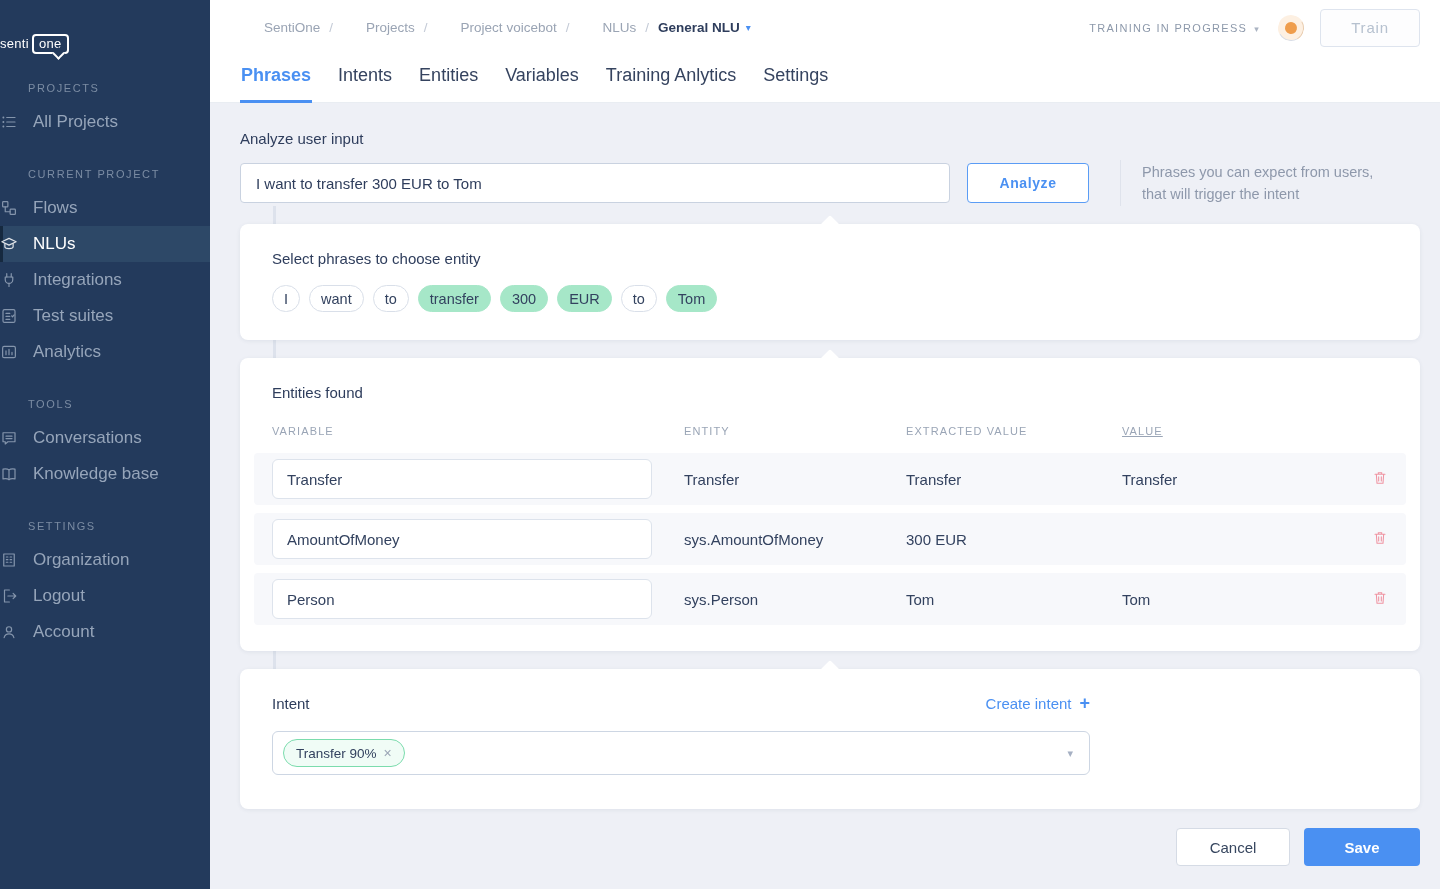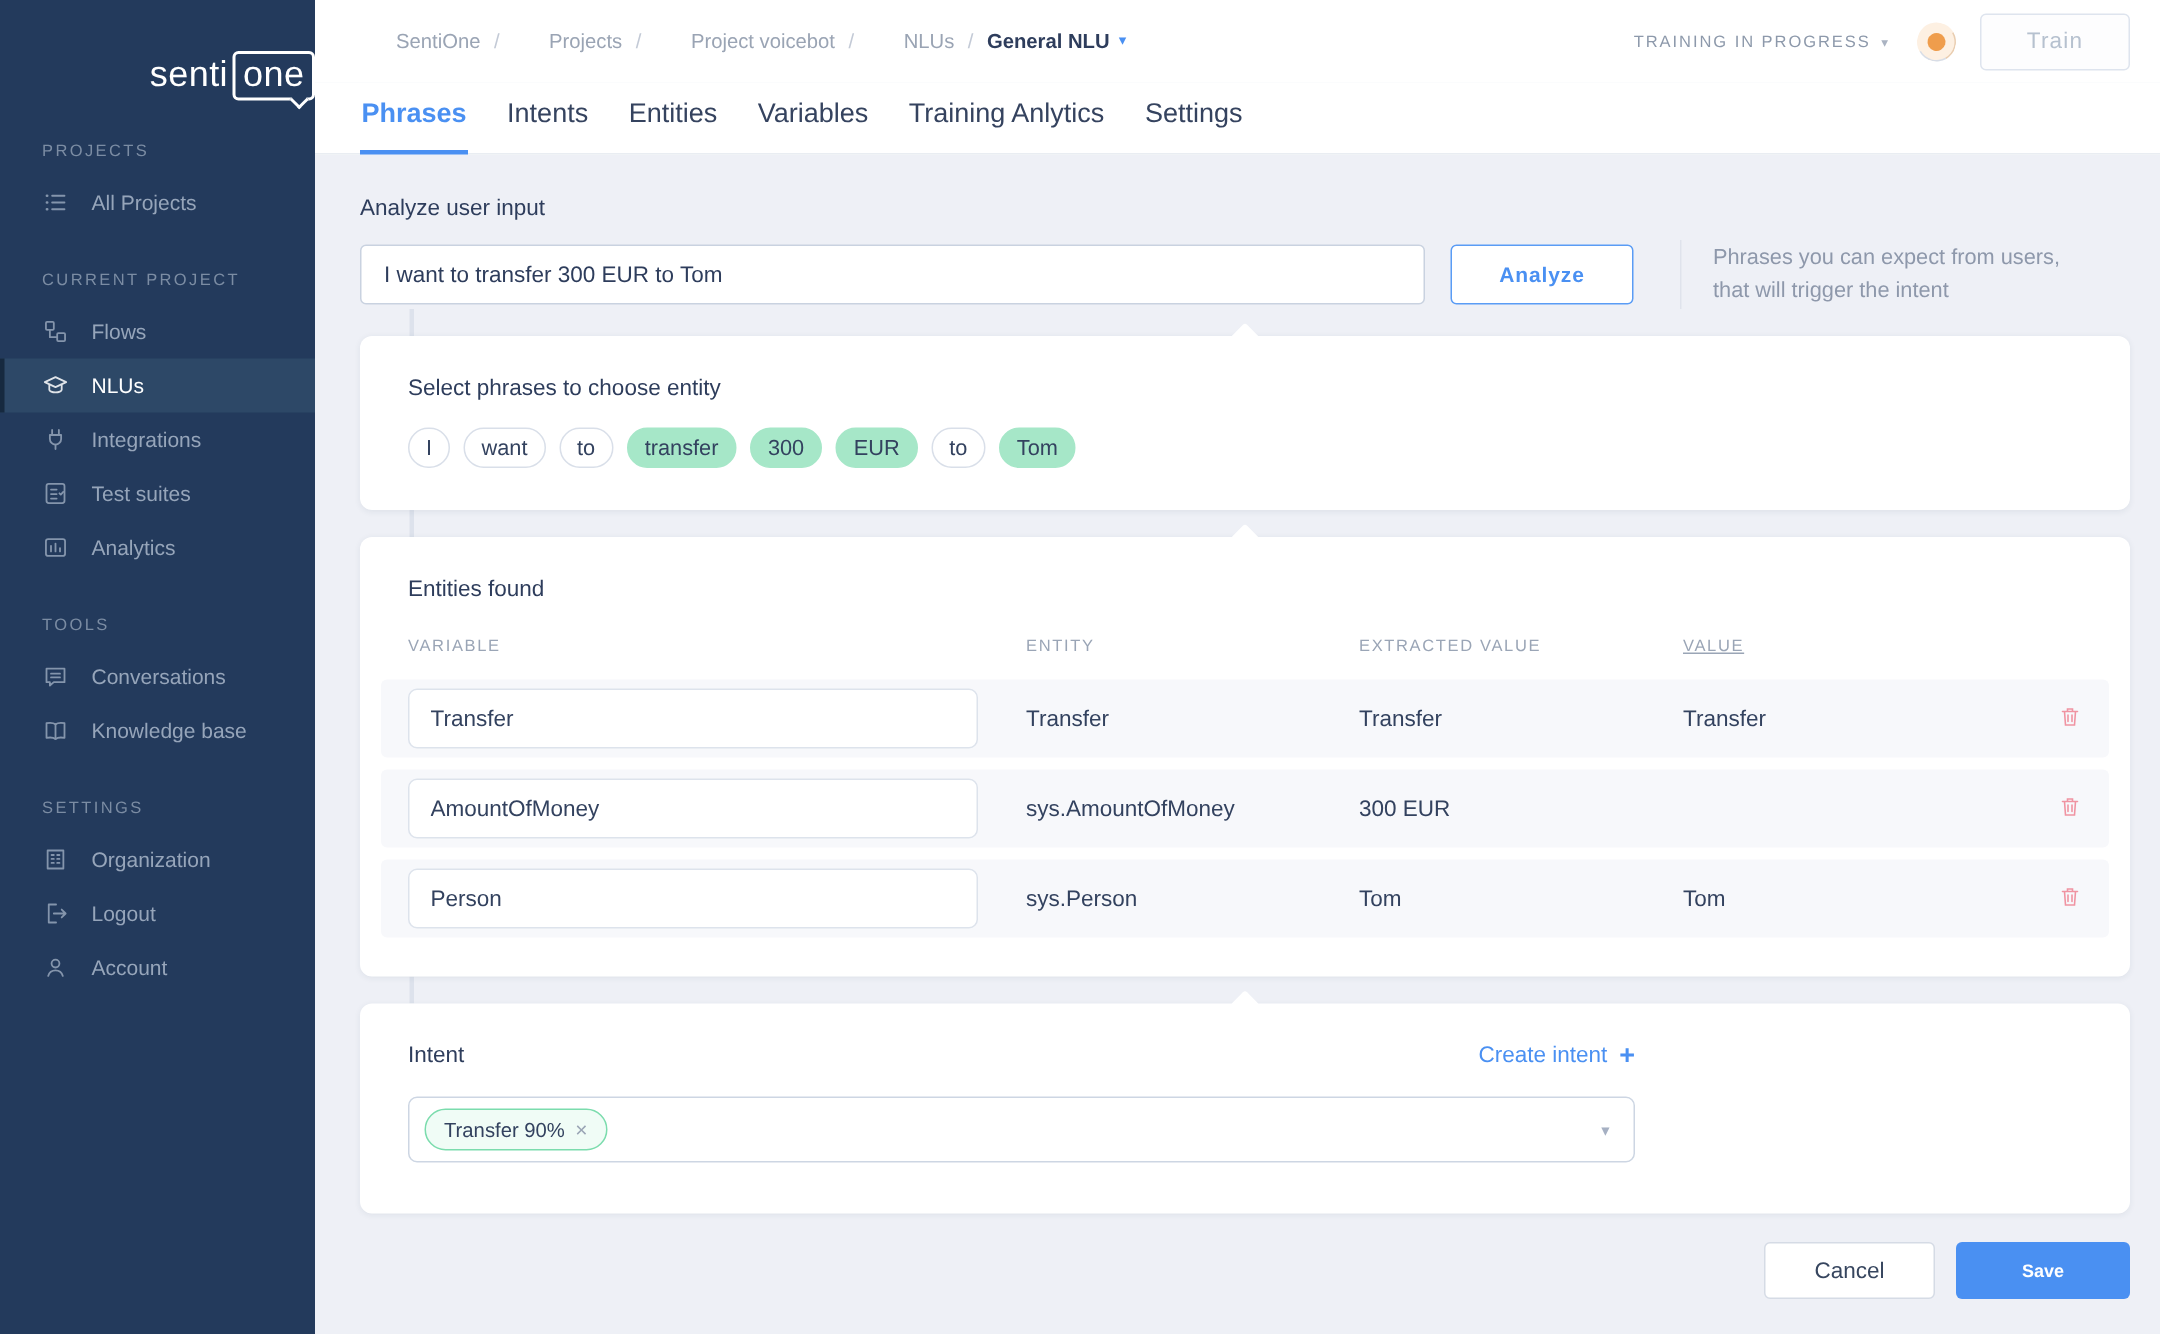--- a/index.html
+++ b/index.html
@@ -1,25 +1,25 @@
 <!DOCTYPE html>
 <html><head>
 <meta charset="utf-8">
 <style>
   * { margin:0; padding:0; box-sizing:border-box; }
   html,body { width:1440px; height:889px; }
   body { font-family:"Liberation Sans","DejaVu Sans",sans-serif; background:#eef0f6; color:#2e3d5c; overflow:hidden; }
 
   
   .sidebar { position:fixed; left:0; top:0; width:210px; height:889px; background:#233a5c; z-index:5; }
-  .logo { text-align:right; margin:34px 0 14px; color:#fff; font-size:24px; letter-spacing:.3px; }
+  .logo { text-align:left; margin:34px 0 14px; color:#fff; font-size:13px; letter-spacing:.3px; }
   .logo-box { display:inline-block; border:2px solid #fff; border-radius:4px; padding:0 5px 1px; margin-left:3px; position:relative; }
   .logo-box:after { content:""; position:absolute; right:4px; bottom:-6px; width:7px; height:7px; background:#233a5c; border-right:2px solid #fff; border-bottom:2px solid #fff; transform:rotate(45deg); }
   .section-label { padding-left:28px; margin:28px 0 10px; font-size:11px; letter-spacing:1.6px; color:#7b8ca3; }
-  .nav-item { height:36px; display:flex; align-items:center; gap:15px; padding-left:28px; color:#96a5ba; font-size:14px; cursor:pointer; position:relative; }
+  .nav-item { height:36px; display:flex; align-items:center; gap:15px; color:#96a5ba; font-size:17px; cursor:pointer; position:relative; }
   .nav-item svg { width:18px; height:18px; stroke:currentColor; fill:none; stroke-width:1.6; stroke-linecap:round; stroke-linejoin:round; opacity:.85; flex:none; }
   .nav-item.active { background:#2d4867; color:#fff; }
   .nav-item.active:before { content:""; position:absolute; left:0; top:0; bottom:0; width:3px; background:#16293f; }
 
   
   .main { margin-left:210px; }
   .topbar { height:55px; background:#fff; display:flex; align-items:center; padding:0 20px 0 30px; }
   .breadcrumb { display:flex; align-items:center; gap:9px; font-size:13.5px; color:#9aa4b4; margin-right:auto; }
   .breadcrumb .sep { color:#c3cad6; }
   .crumb { cursor:pointer;margin-left:24px; }
@@ -73,21 +73,21 @@
   .intent-head { width:818px; display:flex; justify-content:space-between; align-items:center; }
   .create-intent { color:#4a90f2; font-size:15px; display:flex; align-items:center; gap:8px; cursor:pointer; text-decoration:none; }
   .create-intent .plus { font-size:18px; font-weight:700; }
   .intent-select { width:818px; height:44px; margin-top:17px; border:1px solid #cdd6e3; border-radius:6px; background:#fff; display:flex; align-items:center; padding:0 16px 0 10px; cursor:pointer; }
   .intent-pill { display:flex; align-items:center; gap:7px; padding:5px 12px; border-radius:15px; background:#f0fcf6; border:1px solid #7bdcad; font-size:13.5px; color:#33425f; }
   .intent-pill .x { color:#9aa5b5; font-size:14px; cursor:pointer; }
   .select-caret { margin-left:auto; color:#a6b0c3; font-size:11px; }
 
   .footer-actions { margin-top:19px; display:flex; justify-content:flex-end; gap:14px; }
   .cancel-btn { width:114px; height:38px; background:#fff; border:1px solid #d5dbe5; border-radius:4px; color:#37465f; font-size:15px; font-family:inherit; cursor:pointer; }
-  .save-btn { width:116px; height:38px; background:#4a90f2; border:none; border-radius:4px; color:#fff; font-size:12px; font-weight:700; font-family:inherit; cursor:pointer; }
+  .save-btn { width:116px; height:38px; background:#4a90f2; border:none; border-radius:4px; color:#fff; font-size:15px; font-weight:700; font-family:inherit; cursor:pointer; }
 </style>
 </head>
 <body>
 
 <aside class="sidebar">
   <div class="logo">
     <span>senti</span><span class="logo-box">one</span>
   </div>
 
   <div class="section-label">PROJECTS</div>

